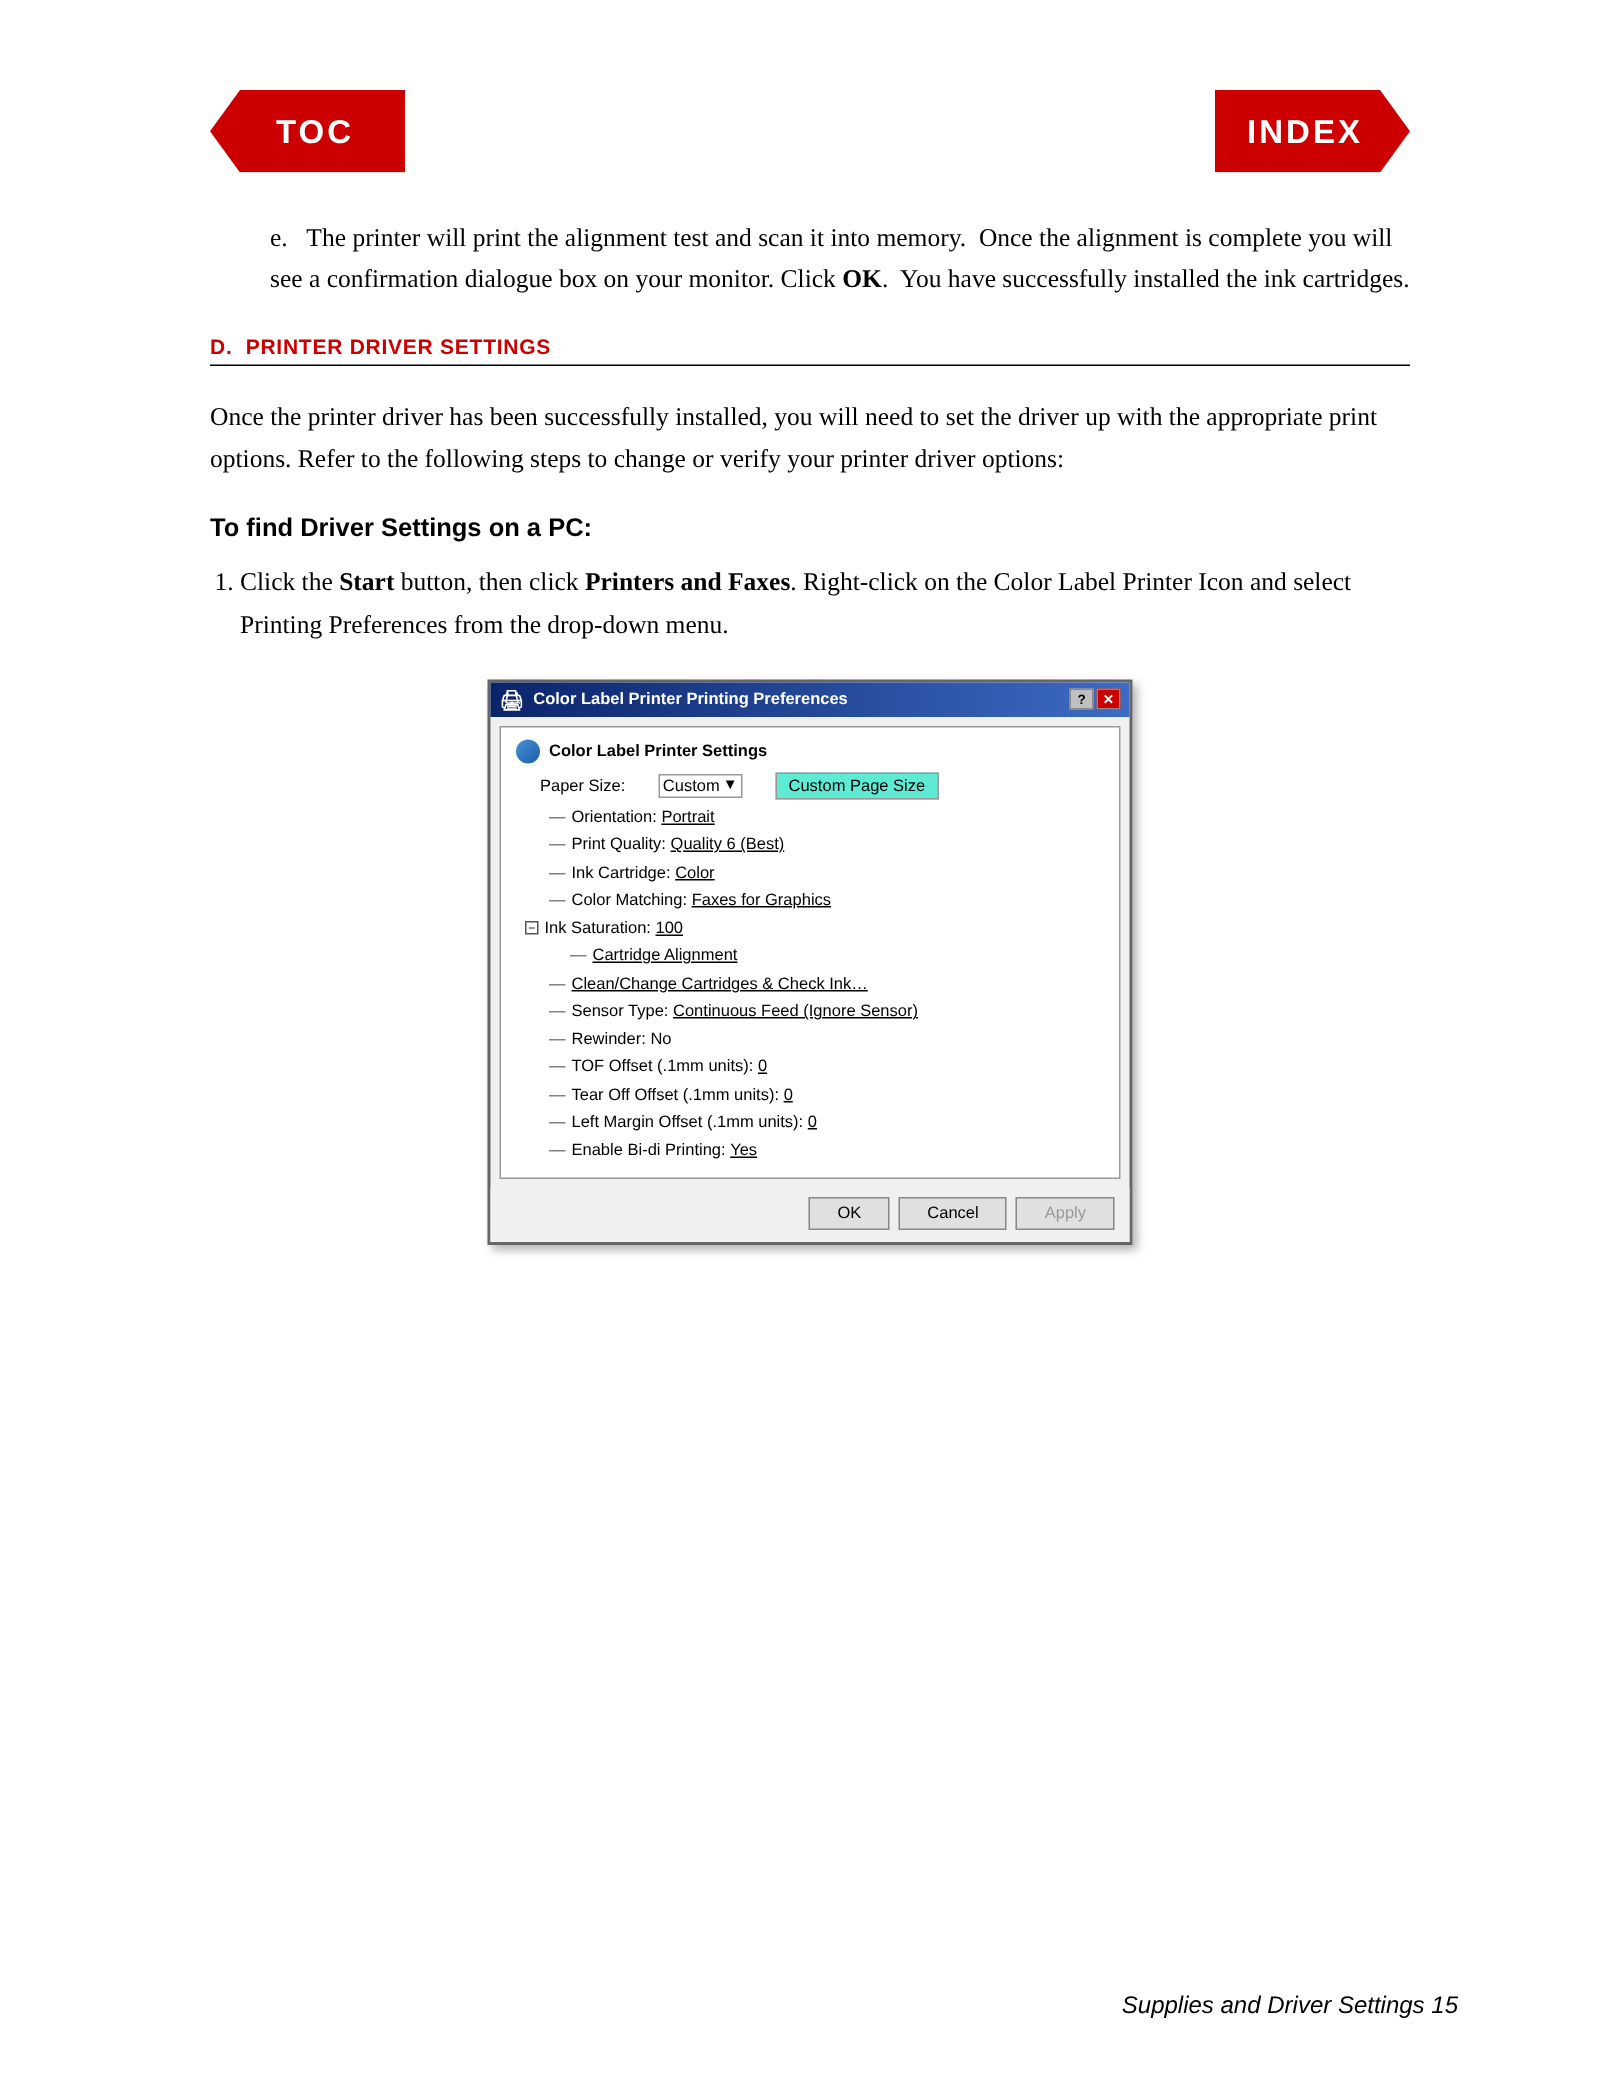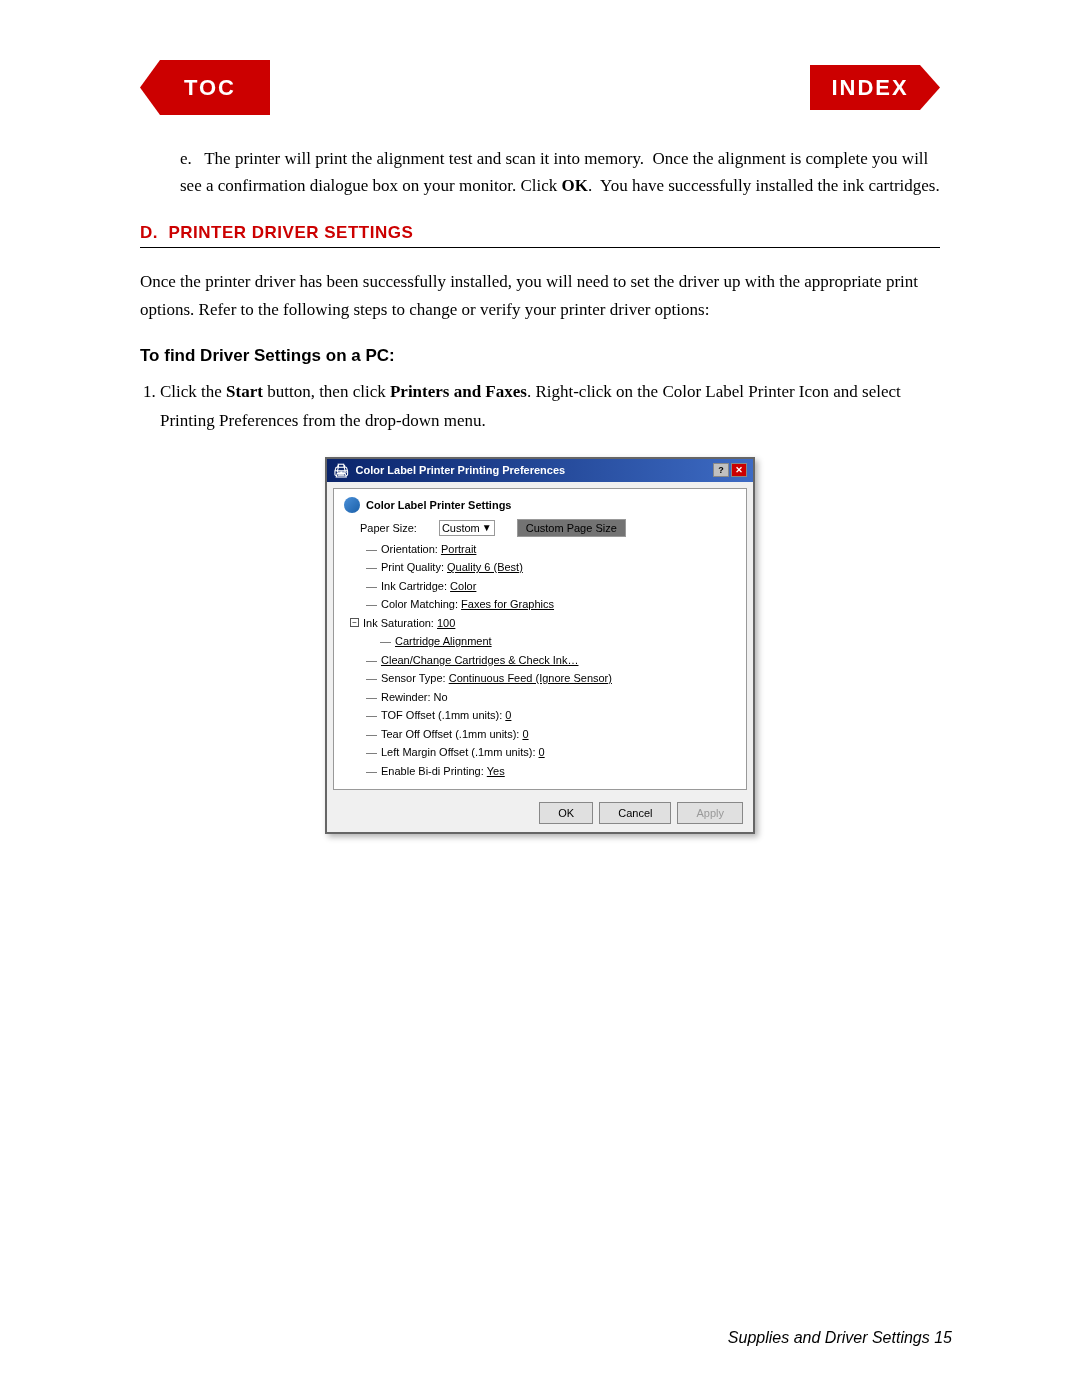--- a/index.html
+++ b/index.html
@@ -43,21 +43,21 @@
       background: #cc0000;
       clip-path: polygon(20px 0%, 100% 0%, 100% 100%, 20px 100%, 0% 50%);
       display: flex;
       align-items: center;
       justify-content: center;
       padding-left: 10px;
     }
 
     .index-arrow {
       width: 130px;
-      height: 45px;
+      height: 55px;
       background: #cc0000;
       clip-path: polygon(0% 0%, calc(100% - 20px) 0%, 100% 50%, calc(100% - 20px) 100%, 0% 100%);
       display: flex;
       align-items: center;
       justify-content: center;
       padding-right: 10px;
     }
 
     .arrow-label {
       color: #ffffff;
@@ -76,21 +76,21 @@
     .intro-text {
       margin-left: 40px;
       margin-bottom: 24px;
       font-size: 17px;
       line-height: 1.6;
     }
 
     
     .section-heading {
       font-family: Arial, sans-serif;
-      font-size: 17px;
+      font-size: 14px;
       font-weight: bold;
       color: #cc0000;
       text-transform: uppercase;
       border-bottom: 1.5px solid #000000;
       padding-bottom: 4px;
       margin-bottom: 20px;
       letter-spacing: 0.5px;
     }
 
     .section-body {
@@ -244,21 +244,21 @@
       align-items: flex-start;
       gap: 2px;
     }
 
     .select-dropdown {
       font-size: 10px;
     }
 
     .custom-page-btn {
       border: 1px solid #999;
-      background: #737373;
+      background: #5eead4;
       padding: 2px 8px;
       font-size: 11px;
       cursor: pointer;
     }
 
     .setting-row {
       font-size: 11px;
       margin-left: 22px;
       margin-bottom: 2px;
       line-height: 1.5;
@@ -319,21 +319,21 @@
     }
 
     .dialog-btn.disabled {
       color: #999;
     }
 
     
     .page-footer {
       position: absolute;
       bottom: 50px;
-      right: 128px;
+      right: 108px;
       font-family: Arial, sans-serif;
       font-size: 16px;
       font-style: italic;
       color: #000;
     }
 
     .footer-text {
       display: inline;
     }
 

